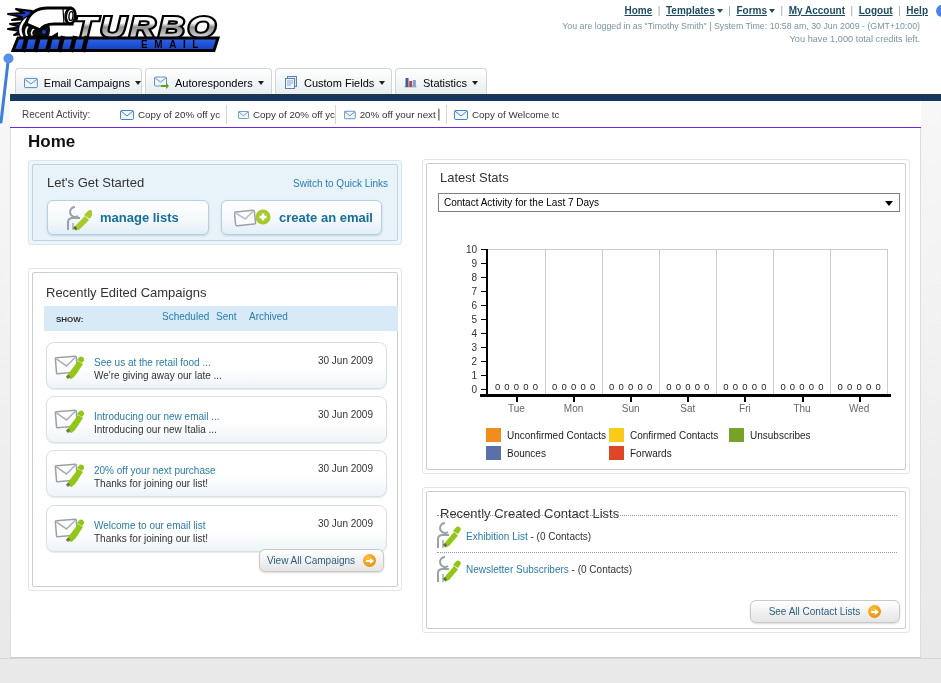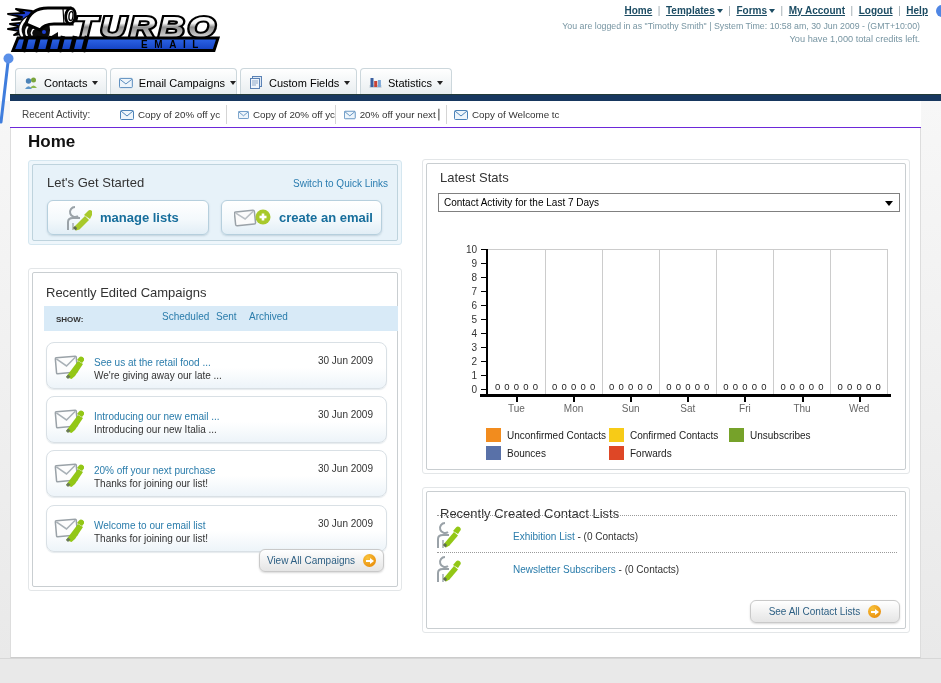--- a/index.html
+++ b/index.html
@@ -77,21 +77,21 @@
 .ytick { position:absolute; left:481px; width:5px; height:1px; background:#000; }
 .xtick { position:absolute; top:397px; width:2px; height:5px; background:#000; }
 .zeros { position:absolute; top:381px; width:57px; font-size:9.5px; color:#222; display:flex; justify-content:center; gap:4.2px; }
 .dlab { position:absolute; top:403px; width:57px; text-align:center; font-size:10px; color:#666; }
 .leg { position:absolute; font-size:10px; color:#222; display:flex; align-items:center; }
 .sw { width:15px; height:14px; margin-right:6px; }
 
 #rcc-title { left:440px; top:496px;margin-top:10px; }
 .dots { position:absolute; left:437px; width:460px; border-top:1px dotted #9a9a9a; }
 .citem { position:absolute; font-size:10px; color:#333; }
-.citem a { color:#2a7cab; text-decoration:none;margin-left:47px; }
+.citem a { color:#2a7cab; text-decoration:none; }
 a { text-decoration:none; }
 </style>
 </head>
 <body>
 <div class="abs" id="mleft"></div>
 <div class="abs" id="mright"></div>
 <div class="abs" id="mbot"></div>
 <div class="abs" id="content"></div>
 
 <svg class="abs" style="left:4px;top:2px" width="222" height="52" viewBox="0 0 222 52">
@@ -146,34 +146,33 @@
   <path d="M8,12 L1,72" stroke="#3f7ddd" stroke-width="3" stroke-linecap="round" fill="none"></path>
   <circle cx="8.5" cy="8.5" r="5" fill="#5a8fe8"></circle>
 </svg>
 
 <div class="abs" id="toplinks"><a href="#">Home</a> &nbsp;|&nbsp; <a href="#">Templates</a><span class="arr"></span> &nbsp;|&nbsp; <a href="#">Forms</a><span class="arr"></span> &nbsp;|&nbsp; <a href="#">My Account</a> &nbsp;|&nbsp; <a href="#">Logout</a> &nbsp;|&nbsp; <a href="#">Help</a></div>
 <div class="abs" id="sysline">You are logged in as "Timothy Smith" | System Time: 10:58 am, 30 Jun 2009 - (GMT+10:00)</div>
 <div class="abs" id="credit">You have 1,000 total credits left.</div>
 <div class="abs" id="helpdot"></div>
 
 <div class="abs" id="tabs">
-  <div class="tab" style="width:92px">
-    <svg width="14" height="14" viewBox="0 0 14 14">
-        <circle cx="9.5" cy="4" r="2.5" fill="#7aa43c"></circle>
-        <path d="M6,12 Q9.5,7 13,12 Z" fill="#8db84e"></path>
-        <circle cx="4.5" cy="5" r="2.7" fill="#4c83b8"></circle>
-        <path d="M1,13 Q4.5,7.5 8,13 Z" fill="#5e97c9"></path>
-      </svg>
-    Contacts<span class="arr"></span></div>
   <div class="tab" style="width:127px">
     <svg width="15" height="12" viewBox="0 0 15 12">
         <rect x="0.5" y="1" width="14" height="10" rx="1" fill="#eef5fb" stroke="#4c83b8" stroke-width="1"></rect>
         <path d="M1,2 L7.5,7 L14,2" fill="none" stroke="#4c83b8" stroke-width="1"></path>
       </svg>
     Email Campaigns<span class="arr"></span></div>
+  <div class="tab" style="width:127px">
+    <svg width="15" height="13" viewBox="0 0 15 13">
+        <rect x="0.5" y="1" width="12" height="9" rx="1" fill="#eef5fb" stroke="#6a94b8" stroke-width="1"></rect>
+        <path d="M1,2 L6.5,6 L12,2" fill="none" stroke="#6a94b8" stroke-width="1"></path>
+        <path d="M7,9 L12,9 L12,6.5 L15,10 L12,13 L12,11 L7,11 Z" fill="#58a517"></path>
+      </svg>
+    Autoresponders<span class="arr"></span></div>
   <div class="tab" style="width:117px">
     <svg width="14" height="13" viewBox="0 0 14 13">
         <rect x="3.5" y="0.5" width="9" height="10" fill="#dfe9f5" stroke="#5b82b5" stroke-width="1"></rect>
         <rect x="1.5" y="2.5" width="9" height="10" fill="#eef4fb" stroke="#5b82b5" stroke-width="1"></rect>
         <path d="M3,5 H9 M3,7 H9 M3,9 H7" stroke="#8fa9c9" stroke-width="1"></path>
       </svg>
     Custom Fields<span class="arr"></span></div>
   <div class="tab" style="width:92px">
     <svg width="13" height="13" viewBox="0 0 13 13">
         <rect x="0.5" y="9" width="12" height="3" fill="#c9d4db"></rect>

